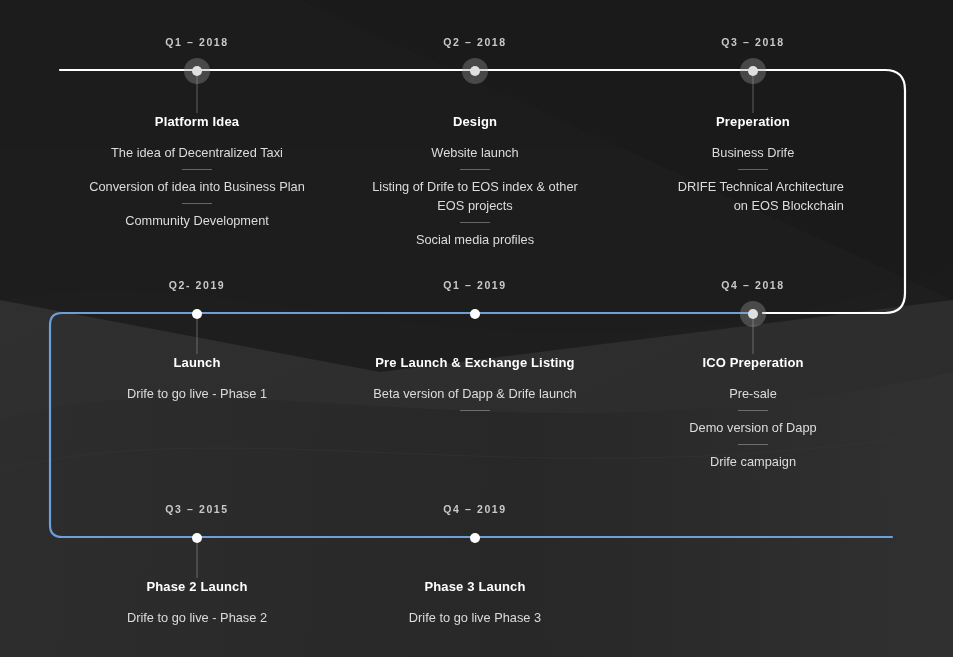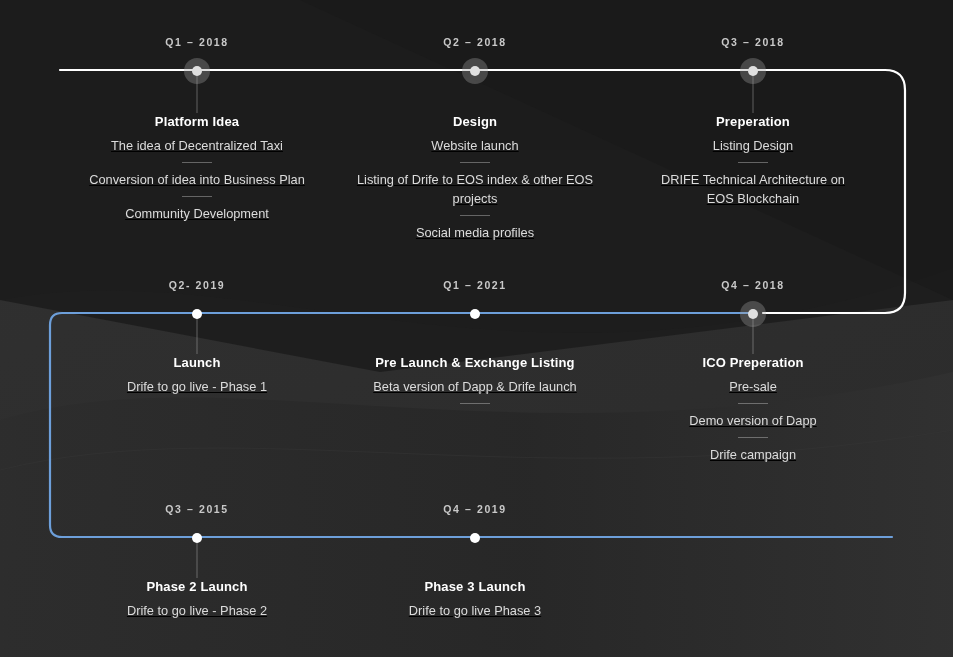--- a/index.html
+++ b/index.html
@@ -107,24 +107,23 @@
     font-size: 13px;
     font-weight: bold;
     color: #ffffff;
     letter-spacing: 0.15px;
     line-height: 18px;
     margin: 0;
     white-space: nowrap;
   }
 
   .desc-list {
-    margin: 5px;
+    margin: 12px;
     padding: 0;
     list-style: none;
-    text-decoration: underline;
   }
 
   .desc {
     font-size: 12.8px;
     color: #dcdcdc;
     line-height: 19px;
     margin: 0;
     font-weight: 400;
     padding: 0 6px;
   }
@@ -234,45 +233,45 @@
 
   <div class="milestone row-a" style="left:753px; top:35px;">
     <div class="quarter">Q3 – 2018</div>
     <div class="node-slot">
       <span class="node halo"></span>
       <span class="stem"></span>
     </div>
     <div class="body-block">
       <div class="m-title">Preperation</div>
       <ul class="desc-list">
-        <li class="desc">Listing Design</li>
-        <li>
-            <hr class="divider">
-          </li>
-        <li class="desc" style="white-space:normal; padding:0 32px;">DRIFE Technical Architecture on EOS Blockchain</li>
+        <li class="desc">Business Drife</li>
+        <li>
+            <hr class="divider">
+          </li>
+        <li class="desc" style="white-space:normal; padding:0 32px;text-align:right;">DRIFE Technical Architecture on EOS Blockchain</li>
       </ul>
     </div>
   </div>
 
   <div class="milestone row-b" style="left:197px; top:278px;">
     <div class="quarter">Q2-  2019</div>
     <div class="node-slot">
       <span class="node"></span>
       <span class="stem"></span>
     </div>
     <div class="body-block">
       <div class="m-title">Launch</div>
       <ul class="desc-list">
         <li class="desc">Drife to go live - Phase 1</li>
       </ul>
     </div>
   </div>
 
   <div class="milestone row-b" style="left:475px; top:278px;">
-    <div class="quarter">Q1 – 2021</div>
+    <div class="quarter">Q1 – 2019</div>
     <div class="node-slot">
       <span class="node"></span>
     </div>
     <div class="body-block">
       <div class="m-title">Pre Launch &amp; Exchange Listing</div>
       <ul class="desc-list">
         <li class="desc">Beta version of Dapp &amp; Drife launch</li>
         <li>
             <hr class="divider">
           </li>

